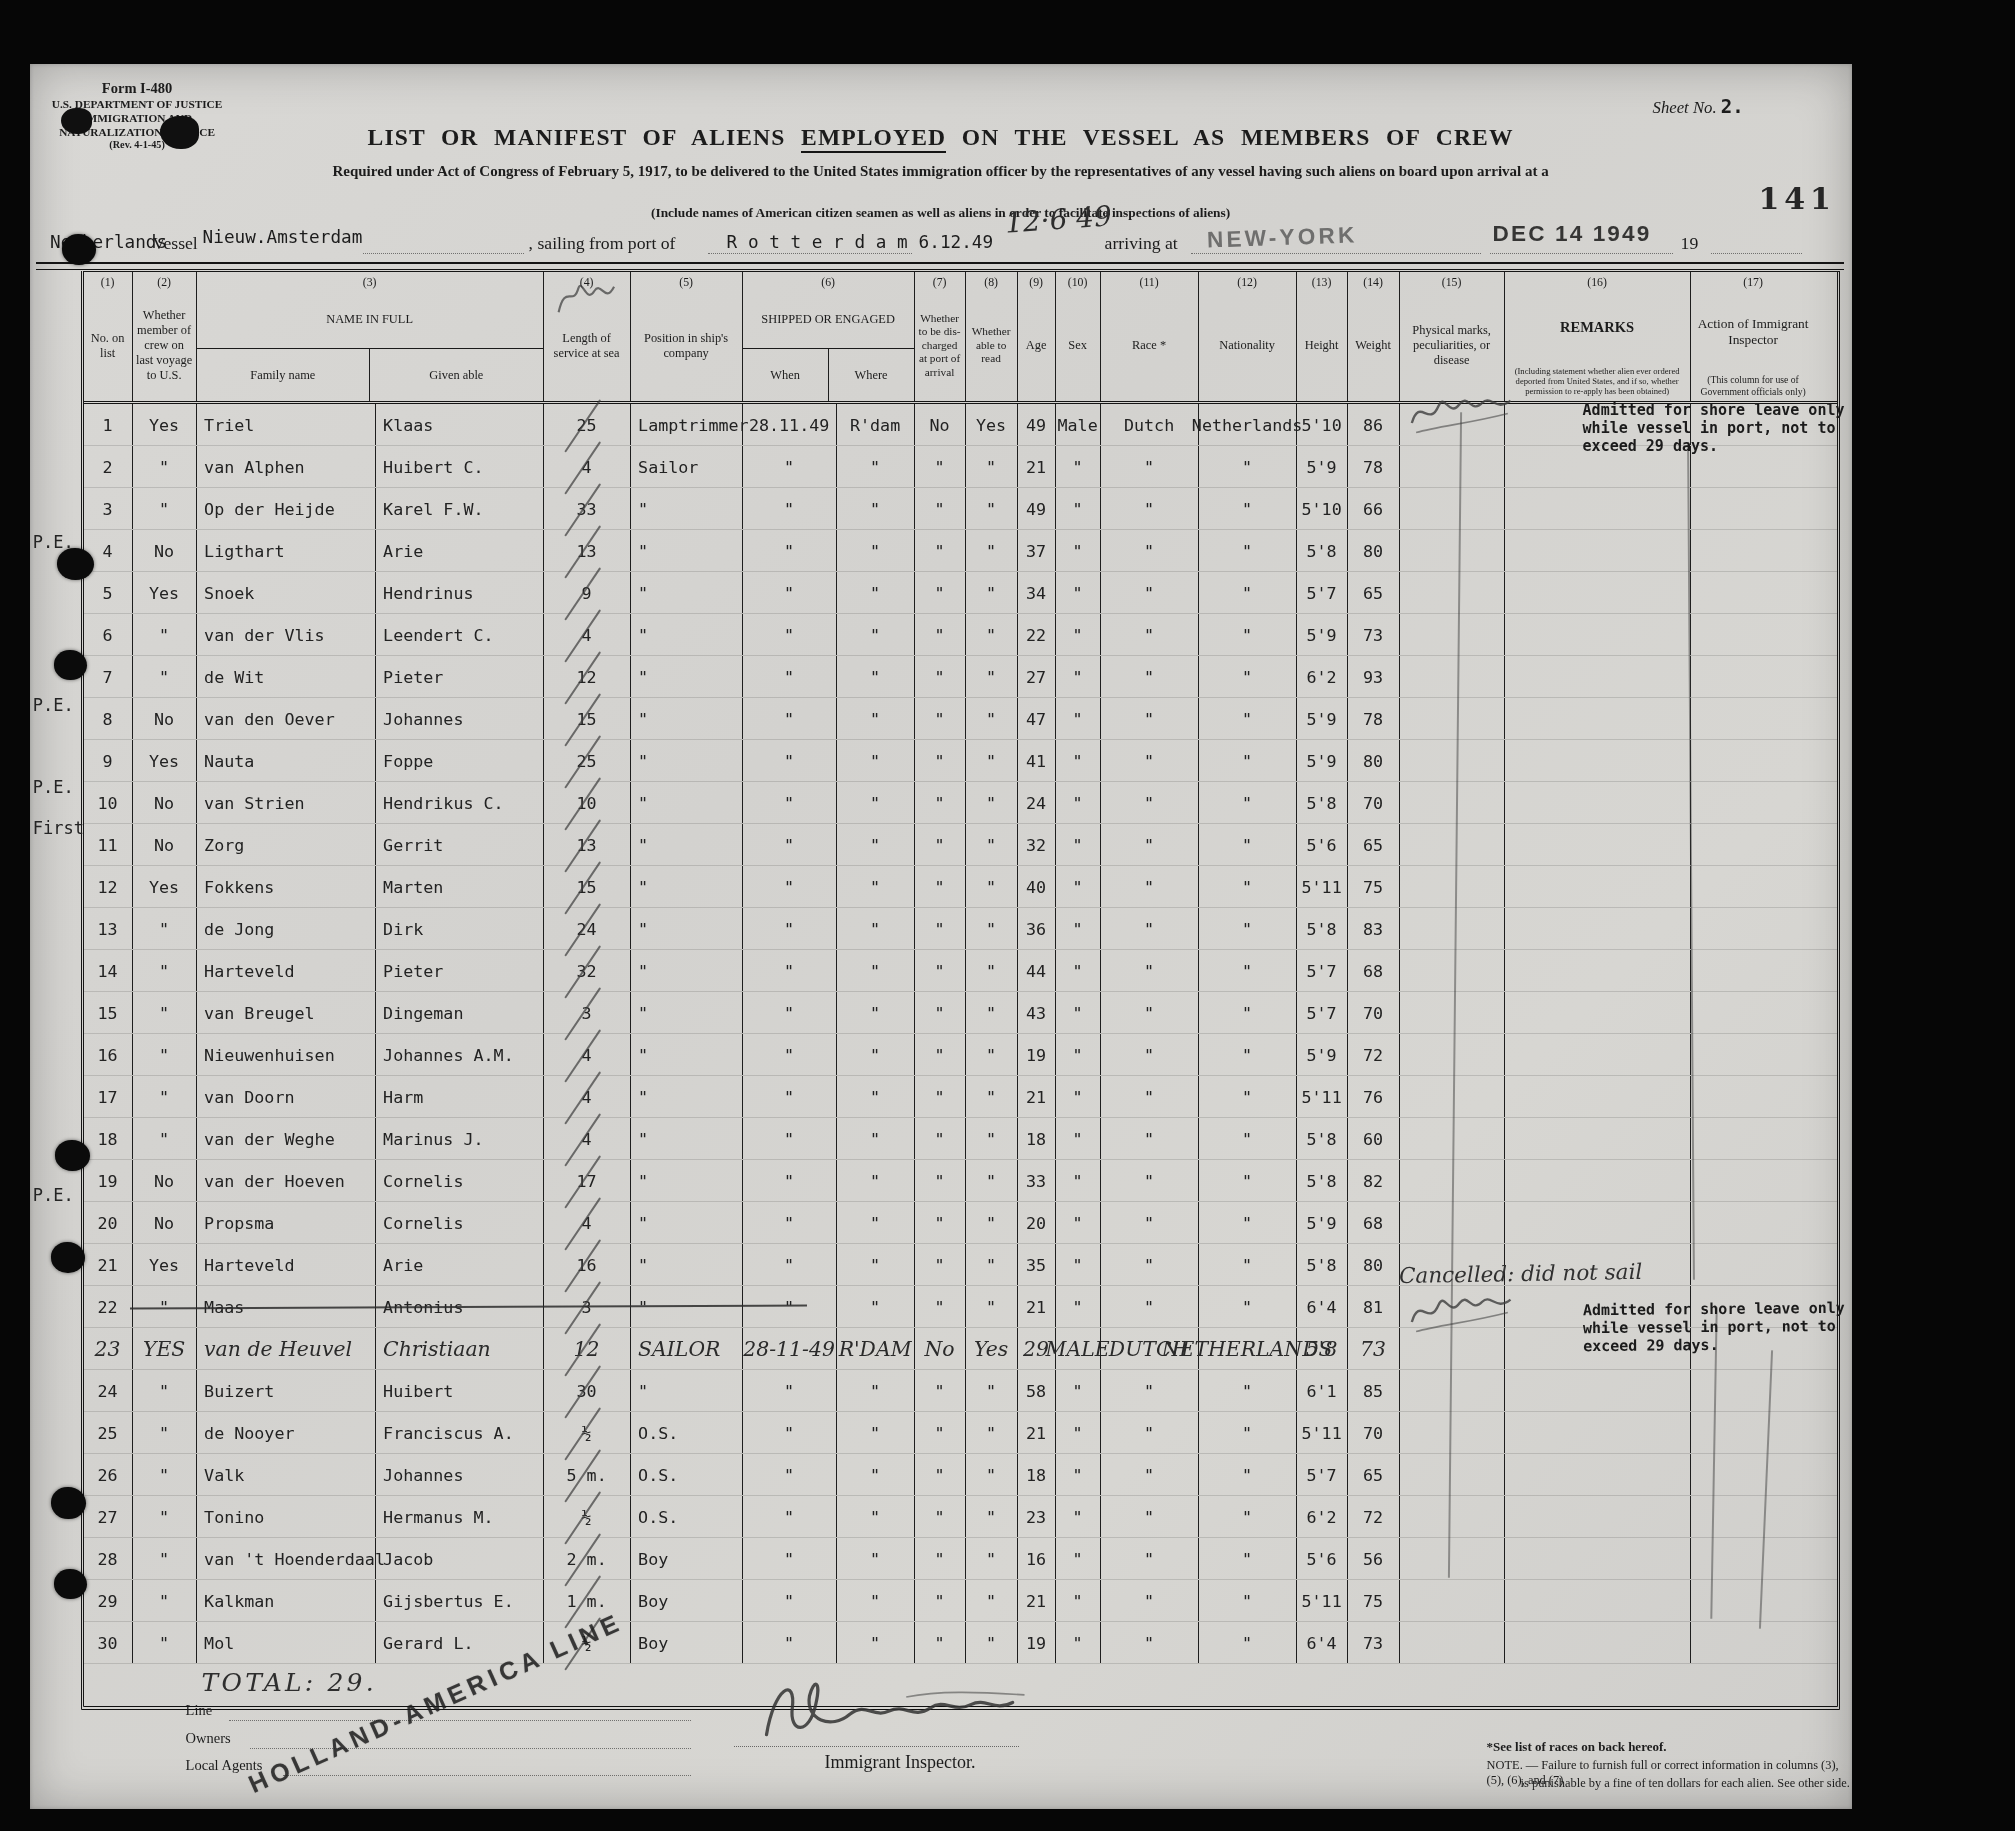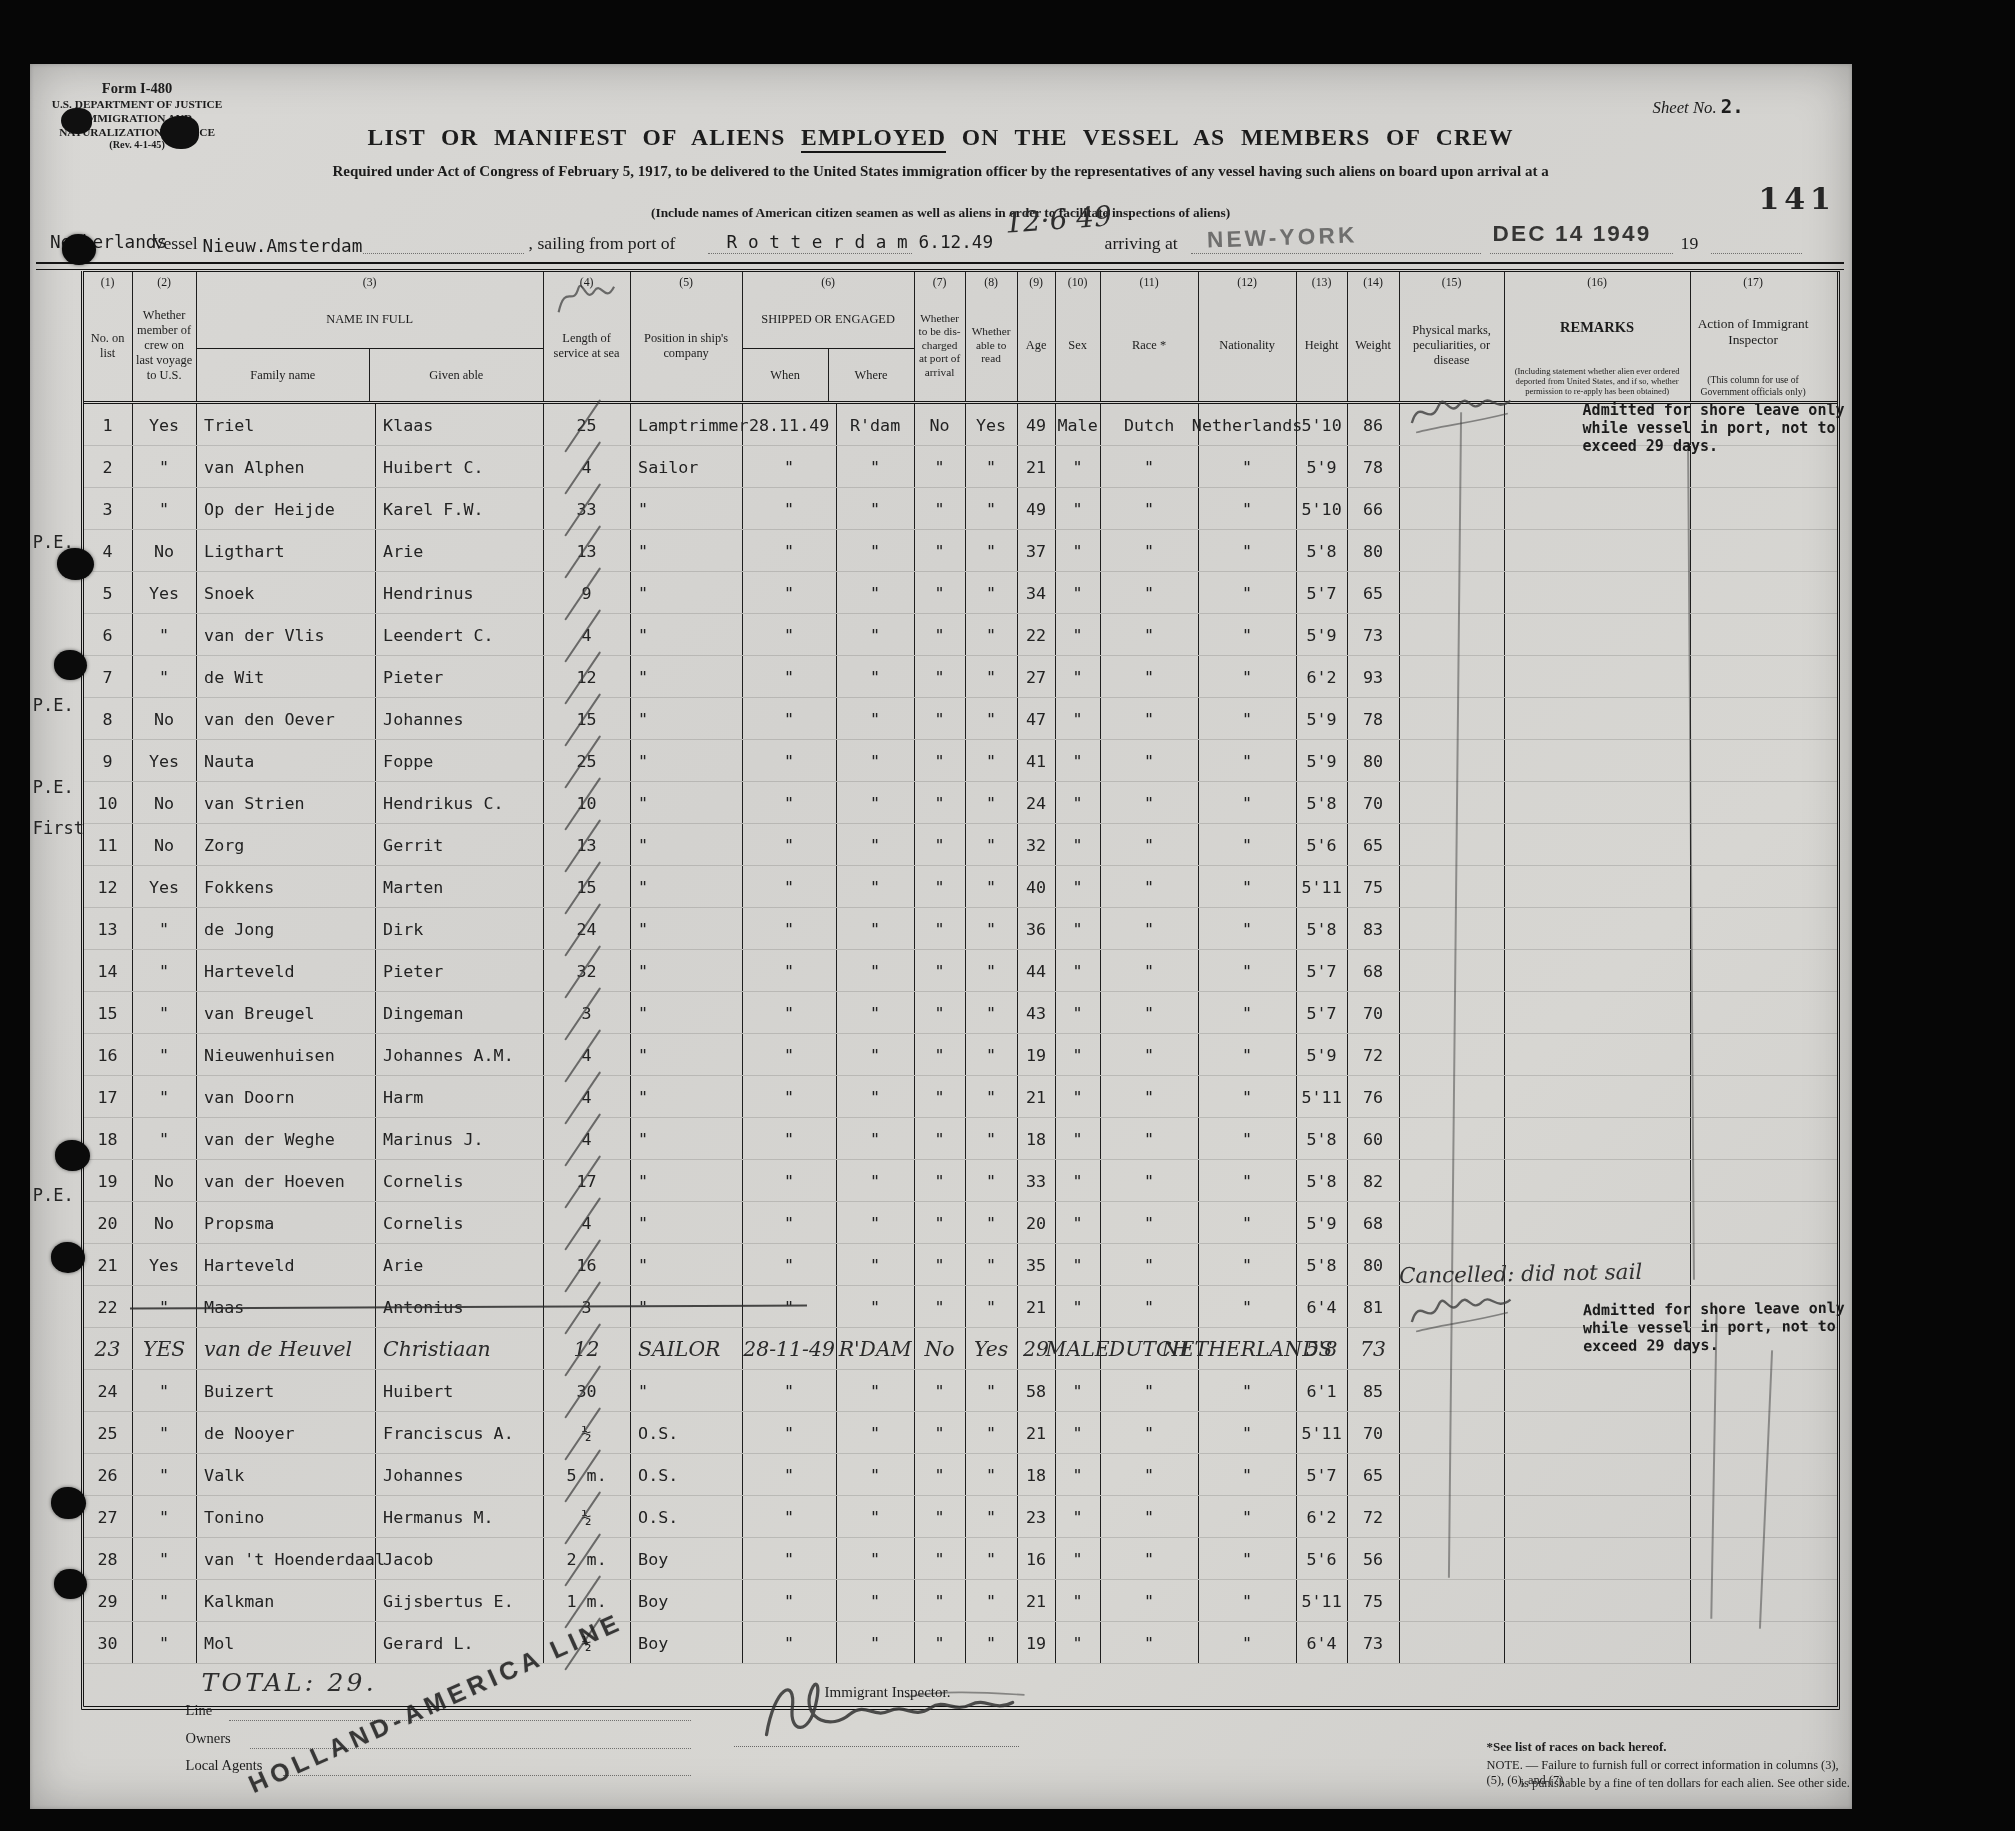--- a/index.html
+++ b/index.html
@@ -71,21 +71,21 @@
   .admit{position:absolute;font-family:"DejaVu Sans Mono",monospace;font-weight:bold;font-size:15px;
          line-height:18px;color:#1b1b1b;white-space:nowrap;}
   .cancel{position:absolute;font-family:"DejaVu Serif",serif;font-style:italic;font-size:21.5px;
           color:#303030;transform:rotate(-1deg);white-space:nowrap;}
   .scrib{position:absolute;}
   
   .flabel{font-size:14.5px;}
   .companystamp{left:226px;top:1706px;transform:rotate(-24deg);transform-origin:left bottom;
       font-family:"Liberation Sans",sans-serif;font-weight:bold;font-size:25px;letter-spacing:4.8px;
       color:rgba(28,28,28,.78);text-shadow:0 0 1.1px rgba(28,28,28,.35);}
-  .inspcap{left:795px;top:1620px;font-size:15px;}
+  .inspcap{left:795px;top:1688px;font-size:18px;}
   .races{left:1457px;top:1675px;font-size:13px;font-weight:bold;}
   .notel{font-size:12.4px;}
   .sigline{left:704px;top:1681px;width:285px;border-bottom:1.6px dotted rgba(30,30,30,.6);height:0.5px;}
 </style>
 </head>
 <body>
 
 <div class="paper">
 
   <div class="abs formblock">
@@ -106,21 +106,21 @@
   <div class="abs title">
     <span>LIST OR MANIFEST OF ALIENS</span>
     <span class="und">EMPLOYED</span>
     <span>ON THE VESSEL AS MEMBERS OF CREW</span>
   </div>
   <div class="abs req1">Required under Act of Congress of February 5, 1917, to be delivered to the United States immigration officer by the representatives of any vessel having such aliens on board upon arrival at a</div>
   <div class="abs incl">(Include names of American citizen seamen as well as aliens in order to facilitate inspections of aliens)</div>
 
   <div class="abs voy mono" style="left:20.4px;top:168px;">Netherlands</div>
   <div class="abs voy it" style="left:123px;top:169px;">Vessel</div>
-  <div class="abs voy mono" style="left:173px;top:172px;">Nieuw.Amsterdam</div>
+  <div class="abs voy mono" style="left:173px;top:163px;">Nieuw.Amsterdam</div>
   <div class="lead" style="left:333px;top:188px;width:161px;"></div>
   <div class="abs voy it" style="left:499px;top:169px;">, sailing from port of</div>
   <div class="abs voy mono" style="left:678px;top:168px;padding-left:19px;">R o t t e r d a m</div>
   <div class="lead" style="left:678px;top:188px;width:204px;"></div>
   <div class="abs voy mono" style="left:889px;top:168px;">6.12.49</div>
   <div class="abs hw hwdate" style="left:975px;top:139px;">12·6 49</div>
   <div class="abs voy it" style="left:1075px;top:169px;">arriving at</div>
   <div class="lead" style="left:1161px;top:188px;width:290px;"></div>
   <div class="abs stampgray" style="left:1177px;top:161px;transform:rotate(-2deg);">NEW-YORK</div>
   <div class="abs stampdark" style="left:1463px;top:157px;">DEC 14 1949</div>

